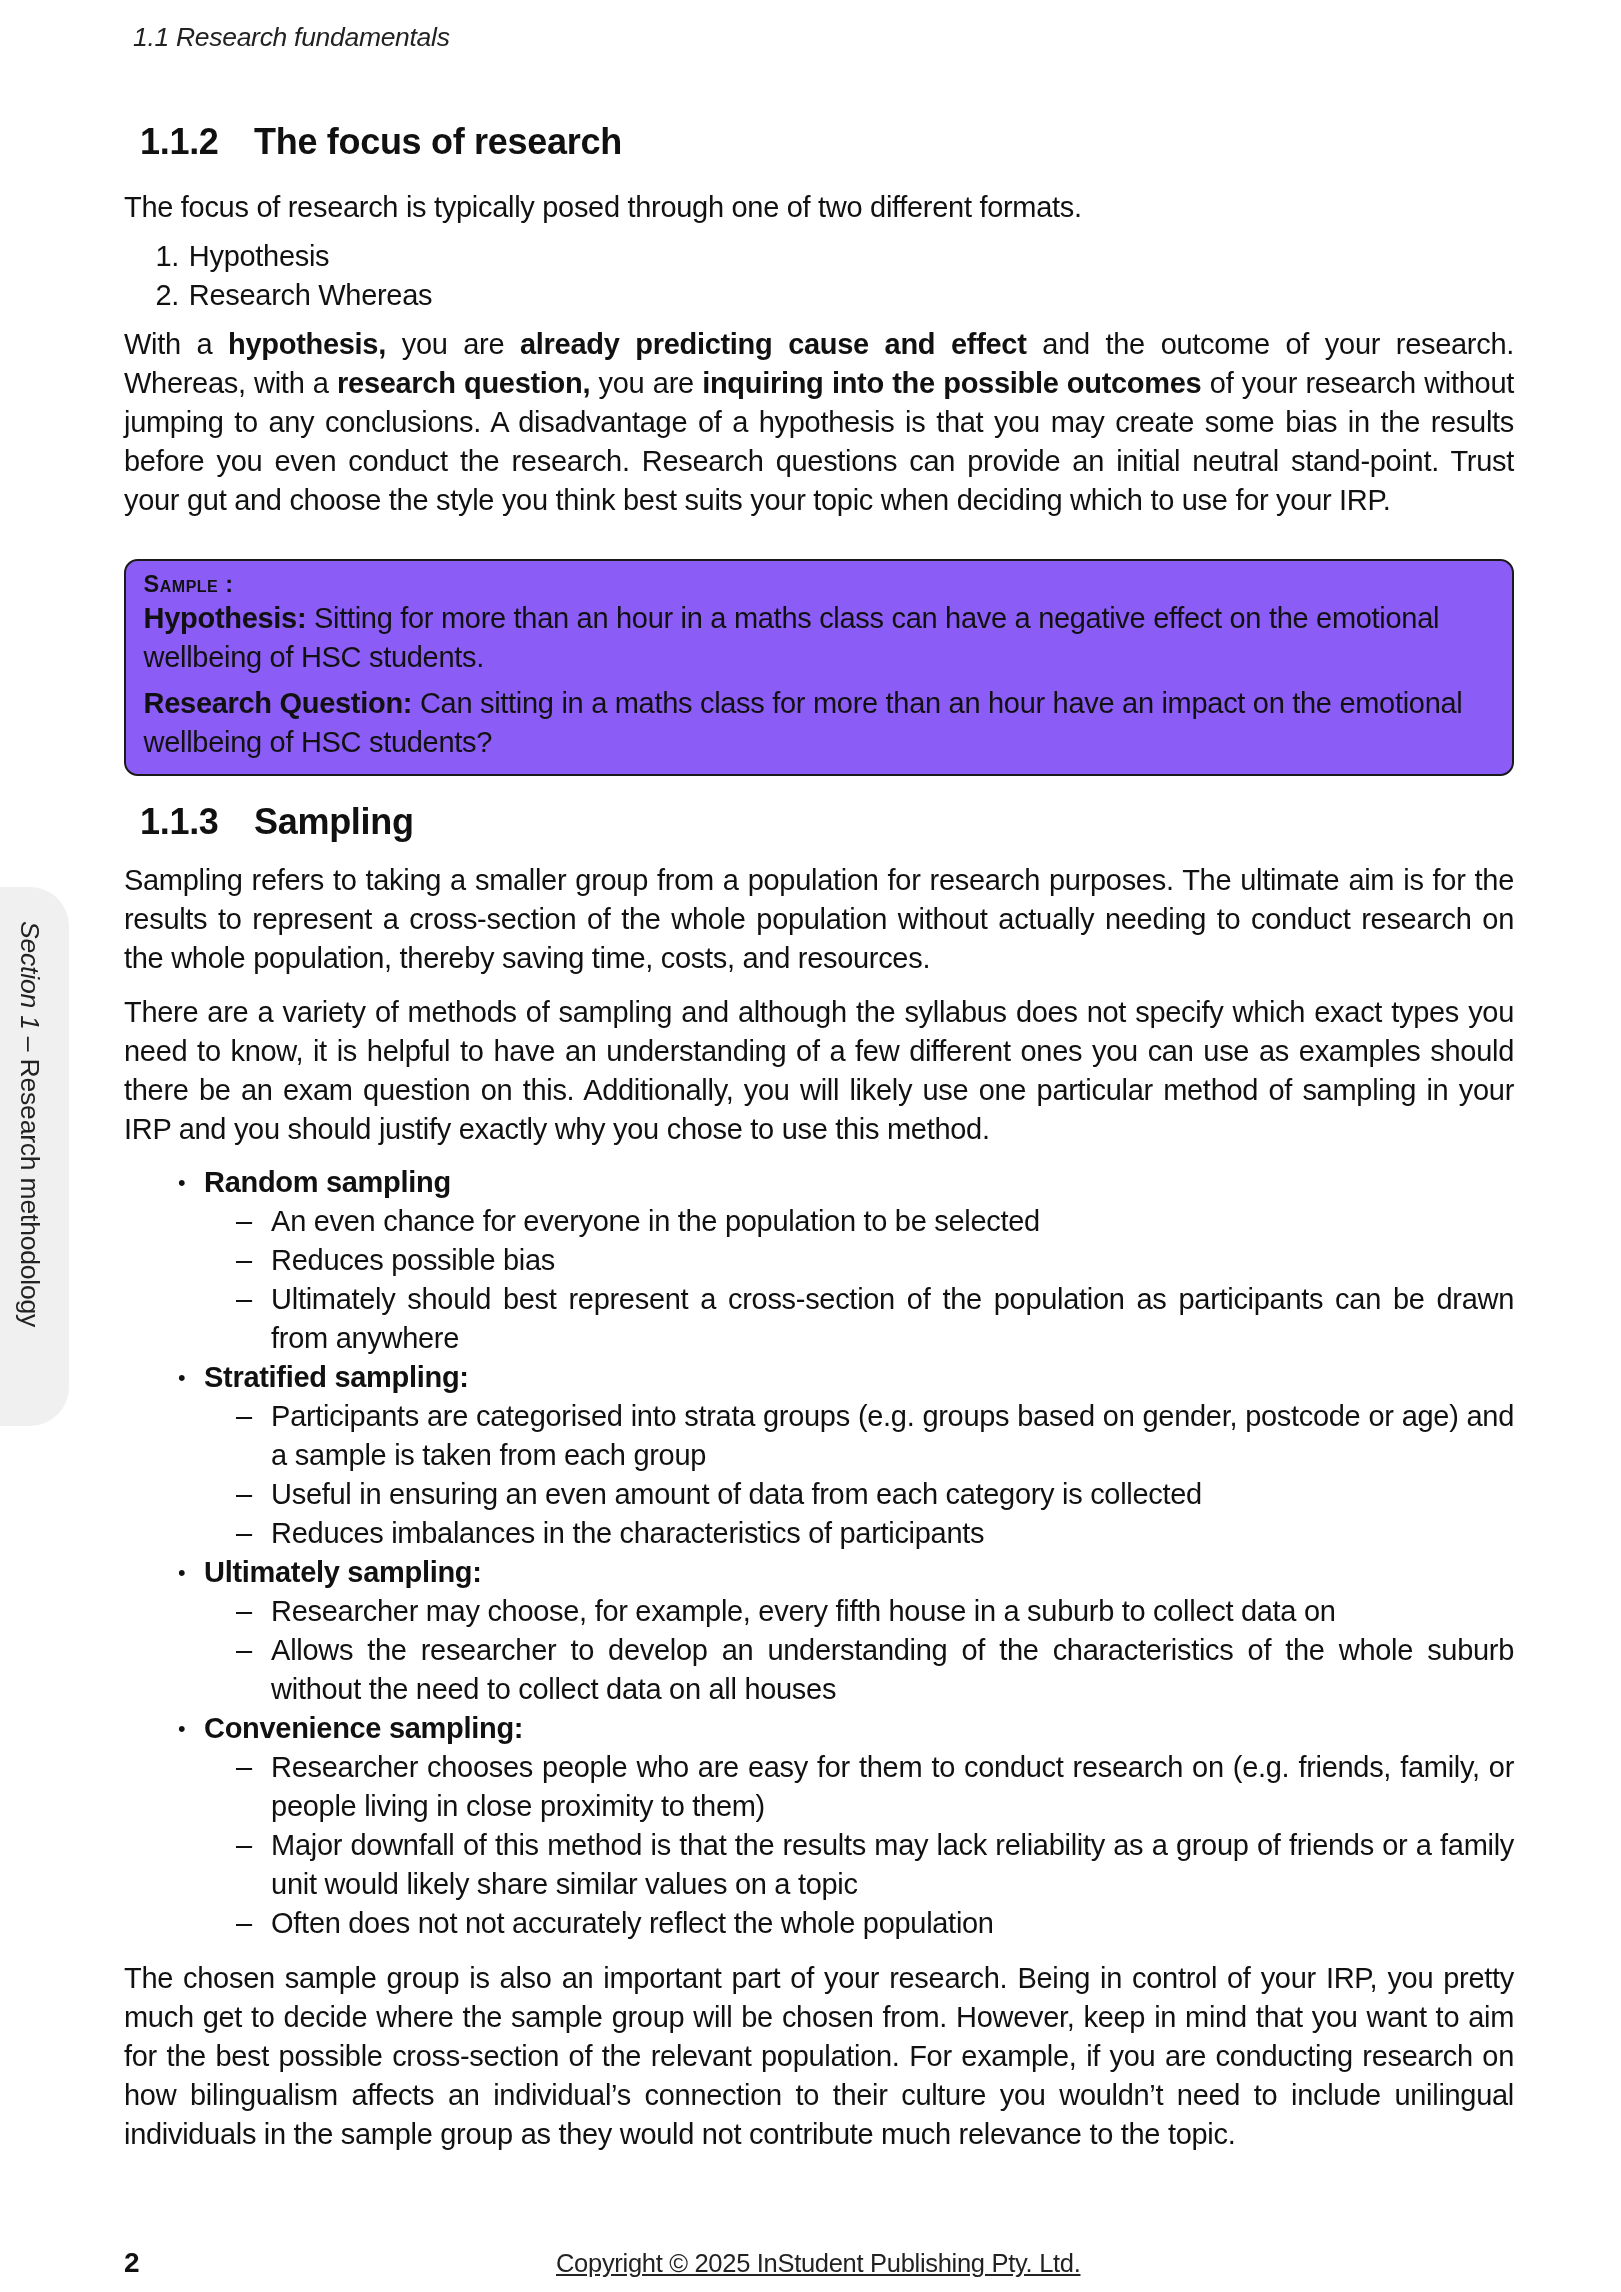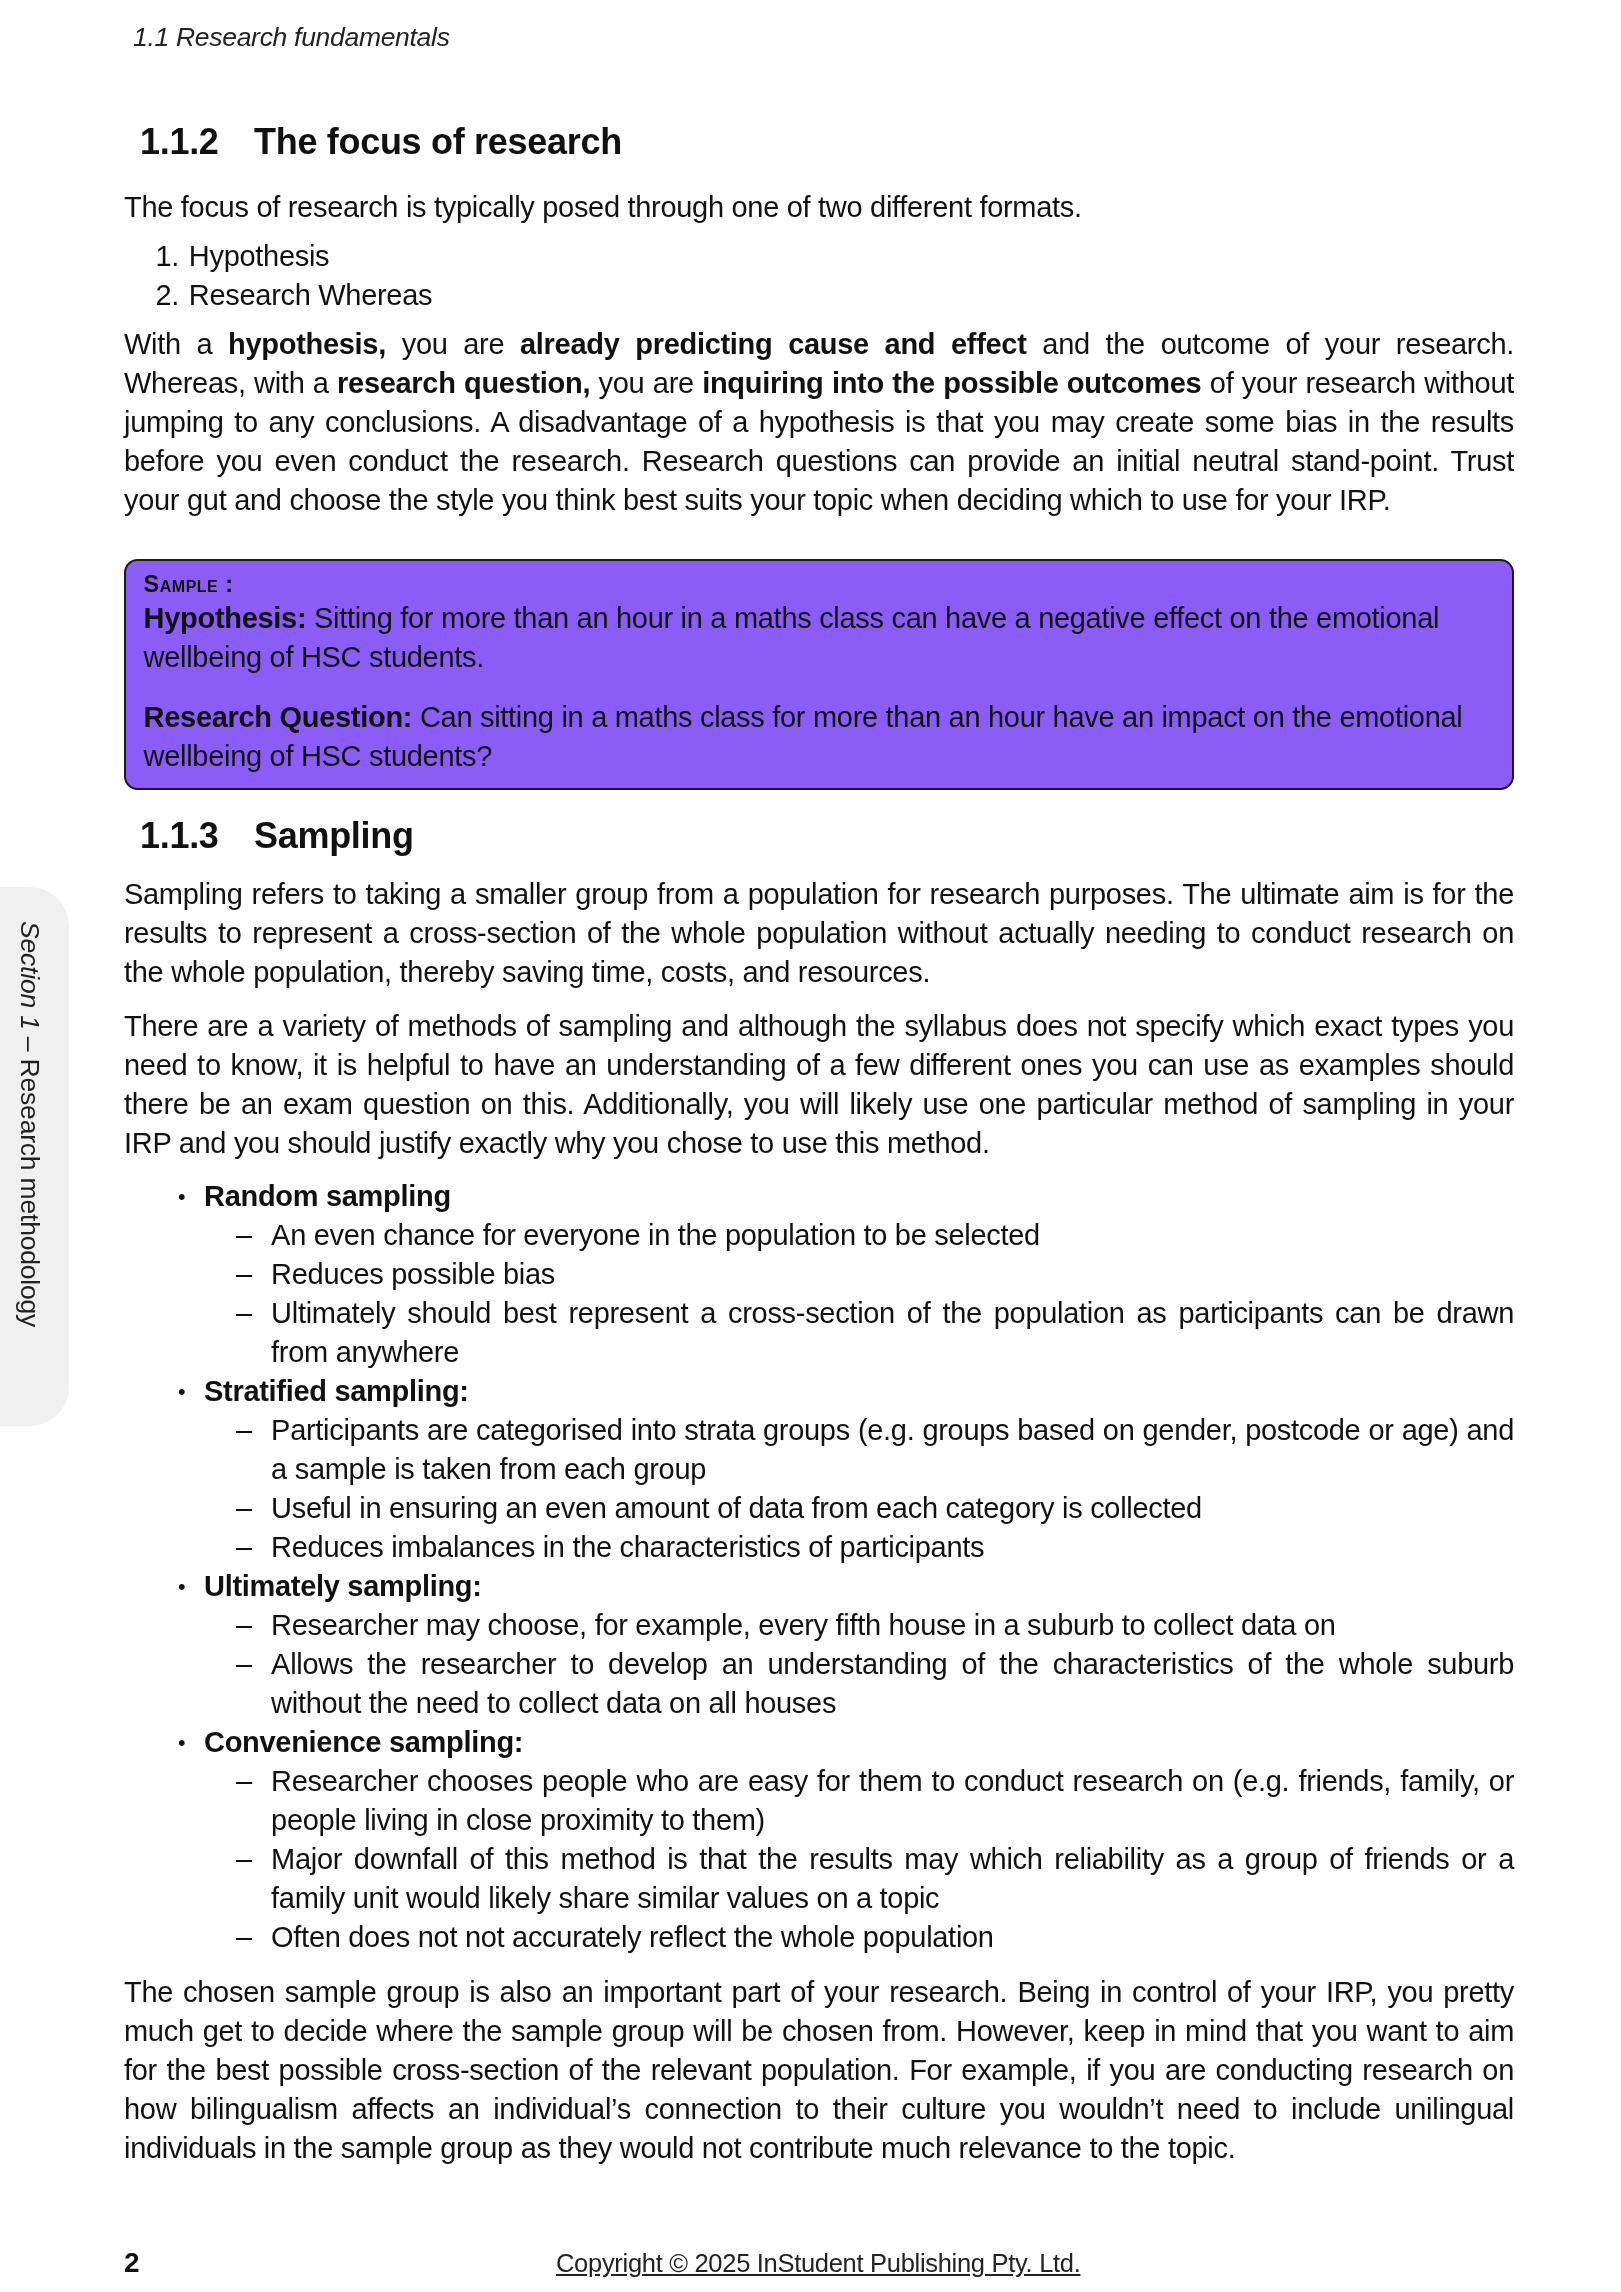--- a/index.html
+++ b/index.html
@@ -27,21 +27,21 @@
   .ol li .n { width: 55px; text-align: right; padding-right: 9.8px; }
   .sample-box {
     margin-top: 39px; border: 2.9px solid #1a1a1a; border-radius: 13.7px;
     background: #8b5cf6; padding: 9.8px 15.7px 11.8px 17.6px;
   }
   .sample-label {
     font-weight: bold; font-size: 23.5px; line-height: 29px; letter-spacing: 0.5px;
     font-variant: small-caps;
   }
   .sample-box p { line-height: 39px; }
-  .sample-box p + p { margin-top: 21px; }
+  .sample-box p + p { margin-top: 7px; }
   .bullets { list-style: none; margin: 13.7px 0 0 0; padding: 0; }
   .bullets > li { position: relative; padding-left: 80px; }
   .bullets > li .bullet {
     position: absolute; left: 54px; top: 0; font-size: 21.6px;
   }
   .sub { list-style: none; margin: 0; padding: 0; }
   .sub li { position: relative; padding-left: 74px; text-align: justify; }
   .sub li .dash { position: absolute; left: 39px; top: 0; }
   .sidetab {
     position: absolute; left: 0; top: 887px; width: 69px; height: 539px;
@@ -107,21 +107,21 @@
           <li><span class="dash">–</span><span>Participants are categorised into strata groups (e.g. groups based on gender, postcode or age) and a sample is taken from each group</span></li>
           <li><span class="dash">–</span><span>Useful in ensuring an even amount of data from each category is collected</span></li>
           <li><span class="dash">–</span><span>Reduces imbalances in the characteristics of participants</span></li>
         </ul></li>
       <li><span class="bullet">•</span><b>Ultimately sampling:</b><ul class="sub" style="margin-left: -6.9px;">
           <li><span class="dash">–</span><span>Researcher may choose, for example, every fifth house in a suburb to collect data on</span></li>
           <li><span class="dash">–</span><span>Allows the researcher to develop an understanding of the characteristics of the whole suburb without the need to collect data on all houses</span></li>
         </ul></li>
       <li><span class="bullet">•</span><b>Convenience sampling:</b><ul class="sub" style="margin-left: -6.9px;">
           <li><span class="dash">–</span><span>Researcher chooses people who are easy for them to conduct research on (e.g. friends, family, or people living in close proximity to them)</span></li>
-          <li><span class="dash">–</span><span>Major downfall of this method is that the results may which reliability as a group of friends or a family unit would likely share similar values on a topic</span></li>
+          <li><span class="dash">–</span><span>Major downfall of this method is that the results may lack reliability as a group of friends or a family unit would likely share similar values on a topic</span></li>
           <li><span class="dash">–</span><span>Often does not not accurately reflect the whole population</span></li>
         </ul></li>
     </ul>
 
   <p class="justify" style="margin-top:15.7px">The chosen sample group is also an important part of your research.  Being in control of your IRP, you pretty much get to decide where the sample group will be chosen from.  However, keep in mind that you want to aim for the best possible cross-section of the relevant population. For example, if you are conducting research on how bilingualism affects an individual’s connection to their culture you wouldn’t need to include unilingual individuals in the sample group as they would not contribute much relevance to the topic.</p>
 </div>
 
 <div class="footer-page">2</div>
 <div class="footer-copy">Copyright © 2025 InStudent Publishing Pty. Ltd.</div>
 

